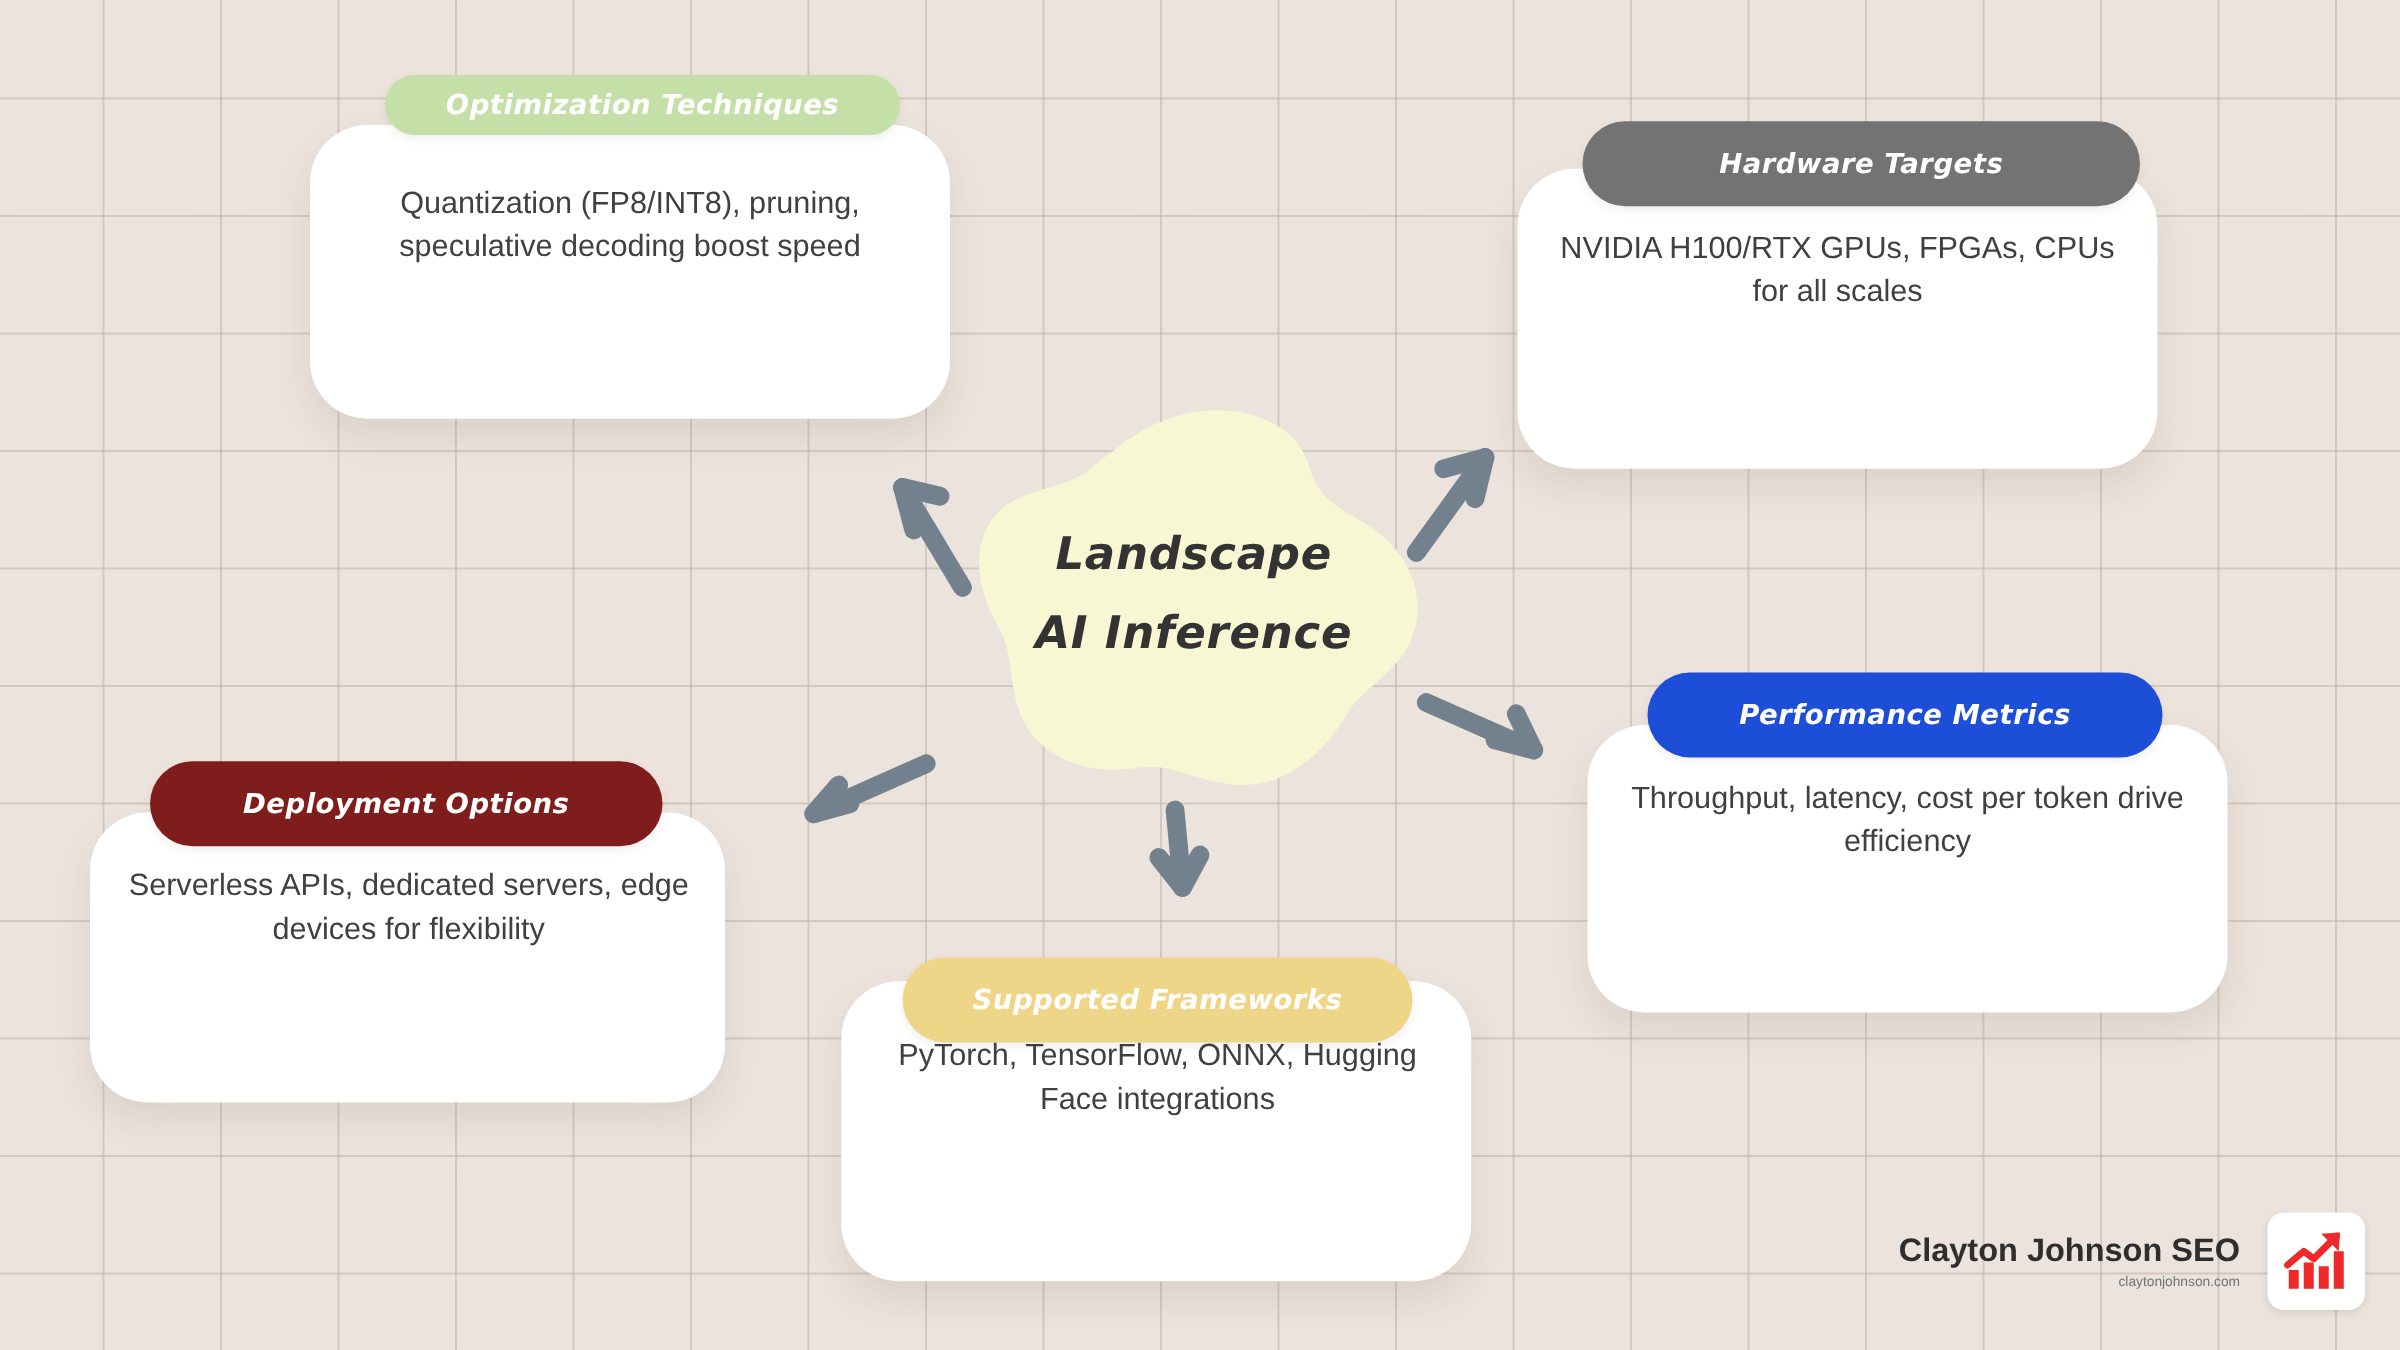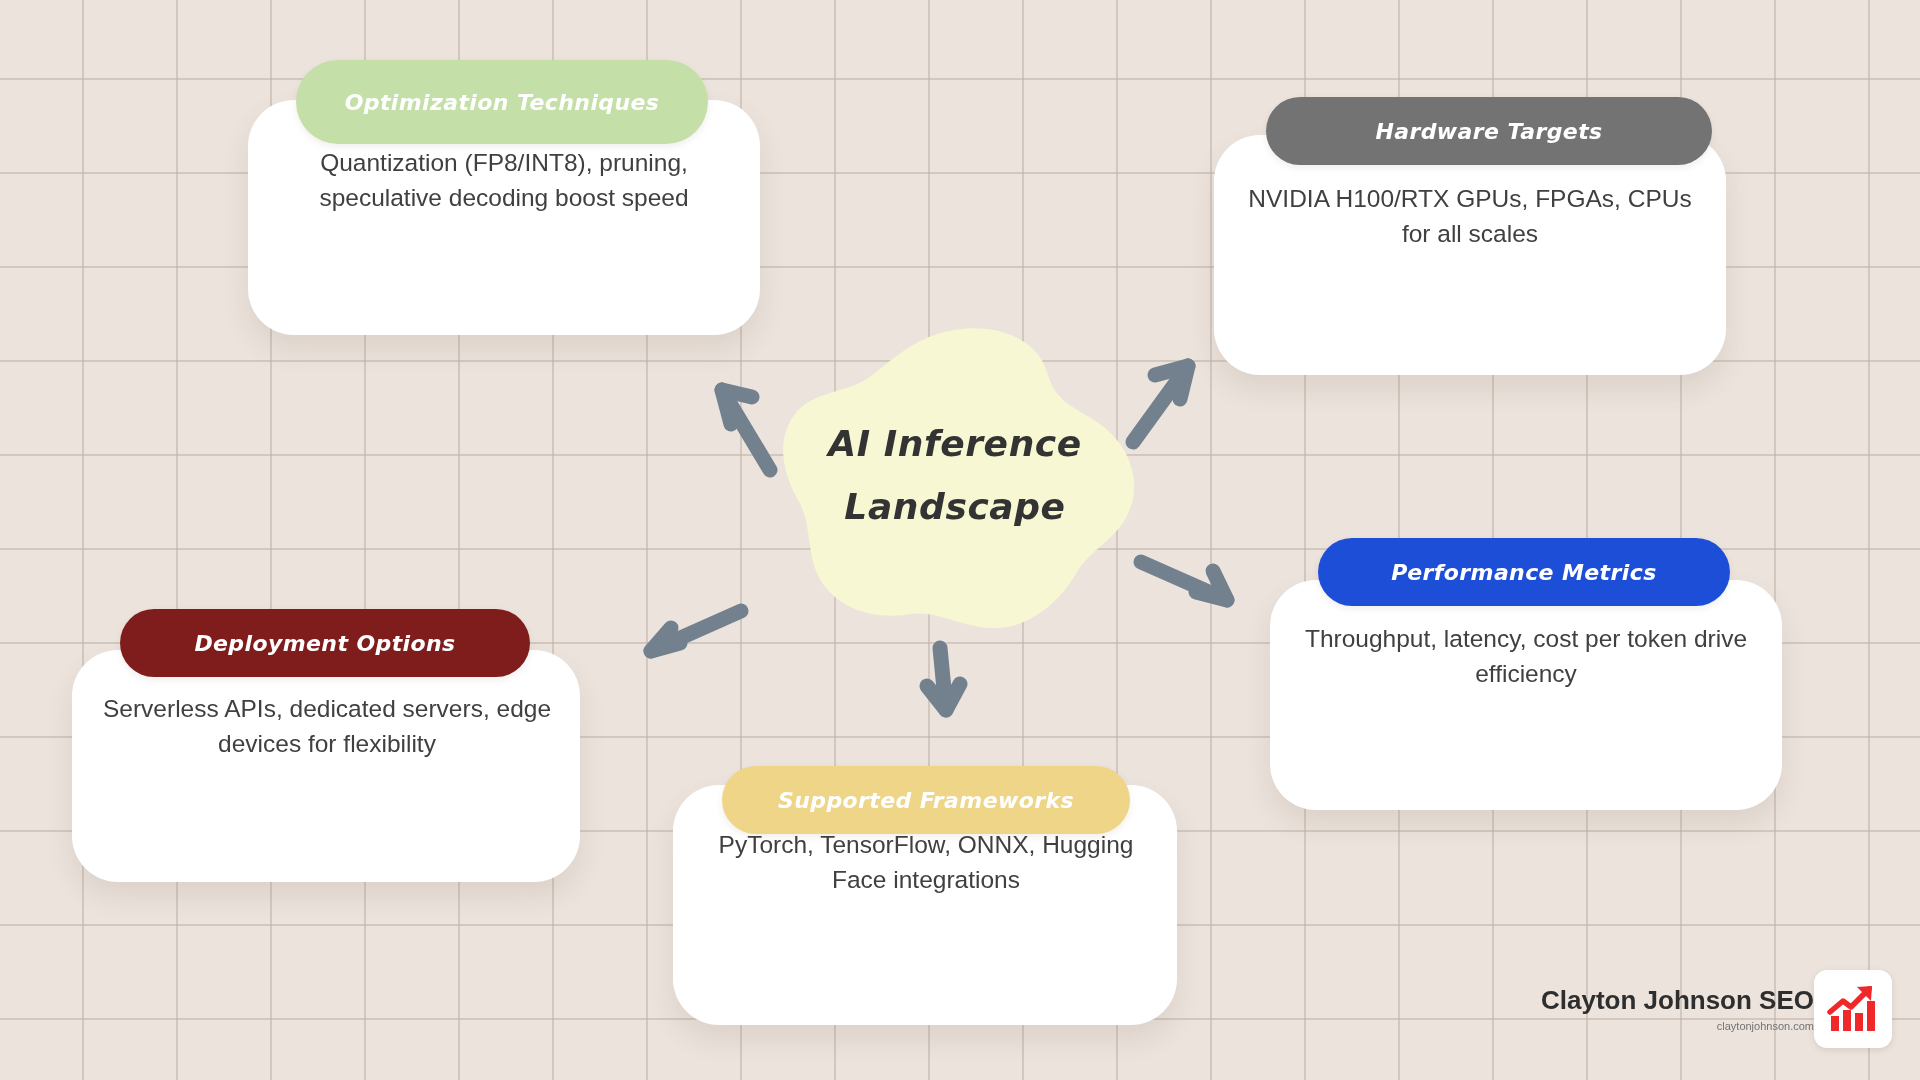--- a/index.html
+++ b/index.html
@@ -92,21 +92,21 @@
     z-index:4;
     font-family:"Liberation Sans", sans-serif;
     font-size:24.5px;
     line-height:1.42;
     color:#404040;
     text-align:center;
   }
 
   
   #branch-optimization .card-body { left:248px; top:100px; width:512px; height:235px; }
-  #branch-optimization .card-pill { left:296px; top:60px; width:412px; height:84px; }
+  #branch-optimization .card-pill { left:308px; top:60px; width:412px; height:48px; }
   #branch-optimization .card-desc { left:268px; top:146px; width:472px; }
 
   
   #branch-hardware .card-body { left:1214px; top:135px; width:512px; height:240px; }
   #branch-hardware .card-pill { left:1266px; top:97px; width:446px; height:68px; }
   #branch-hardware .card-desc { left:1234px; top:182px; width:472px; }
 
   
   #branch-performance .card-body { left:1270px; top:580px; width:512px; height:230px; }
   #branch-performance .card-pill { left:1318px; top:538px; width:412px; height:68px; }
@@ -121,21 +121,21 @@
   #branch-frameworks .card-body { left:673px; top:785px; width:504px; height:240px; }
   #branch-frameworks .card-pill { left:722px; top:743px; width:408px; height:68px; }
   #branch-frameworks .card-desc { left:693px; top:828px; width:466px; }
 
   
   #branding {
     position:absolute;
     right:28px; bottom:32px;
     display:flex;
     align-items:center;
-    gap:0;
+    gap:22px;
   }
   #branding-text { text-align:right; }
   #brand-name {
     font-family:"Liberation Sans", sans-serif;
     font-weight:700;
     font-size:26px;
     color:#2e2e2e;
     line-height:1.22;
   }
   #brand-url {
@@ -197,22 +197,22 @@
              C366 228 336 238 322 262
              C306 290 276 318 240 318
              C206 318 184 300 156 304
              C120 310 86 300 68 274
              C50 248 58 216 44 192
              C28 164 20 130 40 104
              C58 80 92 84 116 66
              C142 46 158 30 190 22 Z" fill="#f7f7d4"></path>
   </svg>
   <div id="center-label">
+    <div class="cl-line">Landscape</div>
     <div class="cl-line">AI Inference</div>
-    <div class="cl-line">Landscape</div>
   </div>
 </div>
 
 <div class="branch" id="branch-optimization">
   <div class="card-body"></div>
   <div class="card-pill" style="background:#c5dfa8;">
     <span class="pill-text">Optimization Techniques</span>
   </div>
   <div class="card-desc">Quantization (FP8/INT8), pruning, speculative decoding boost speed</div>
 </div>

